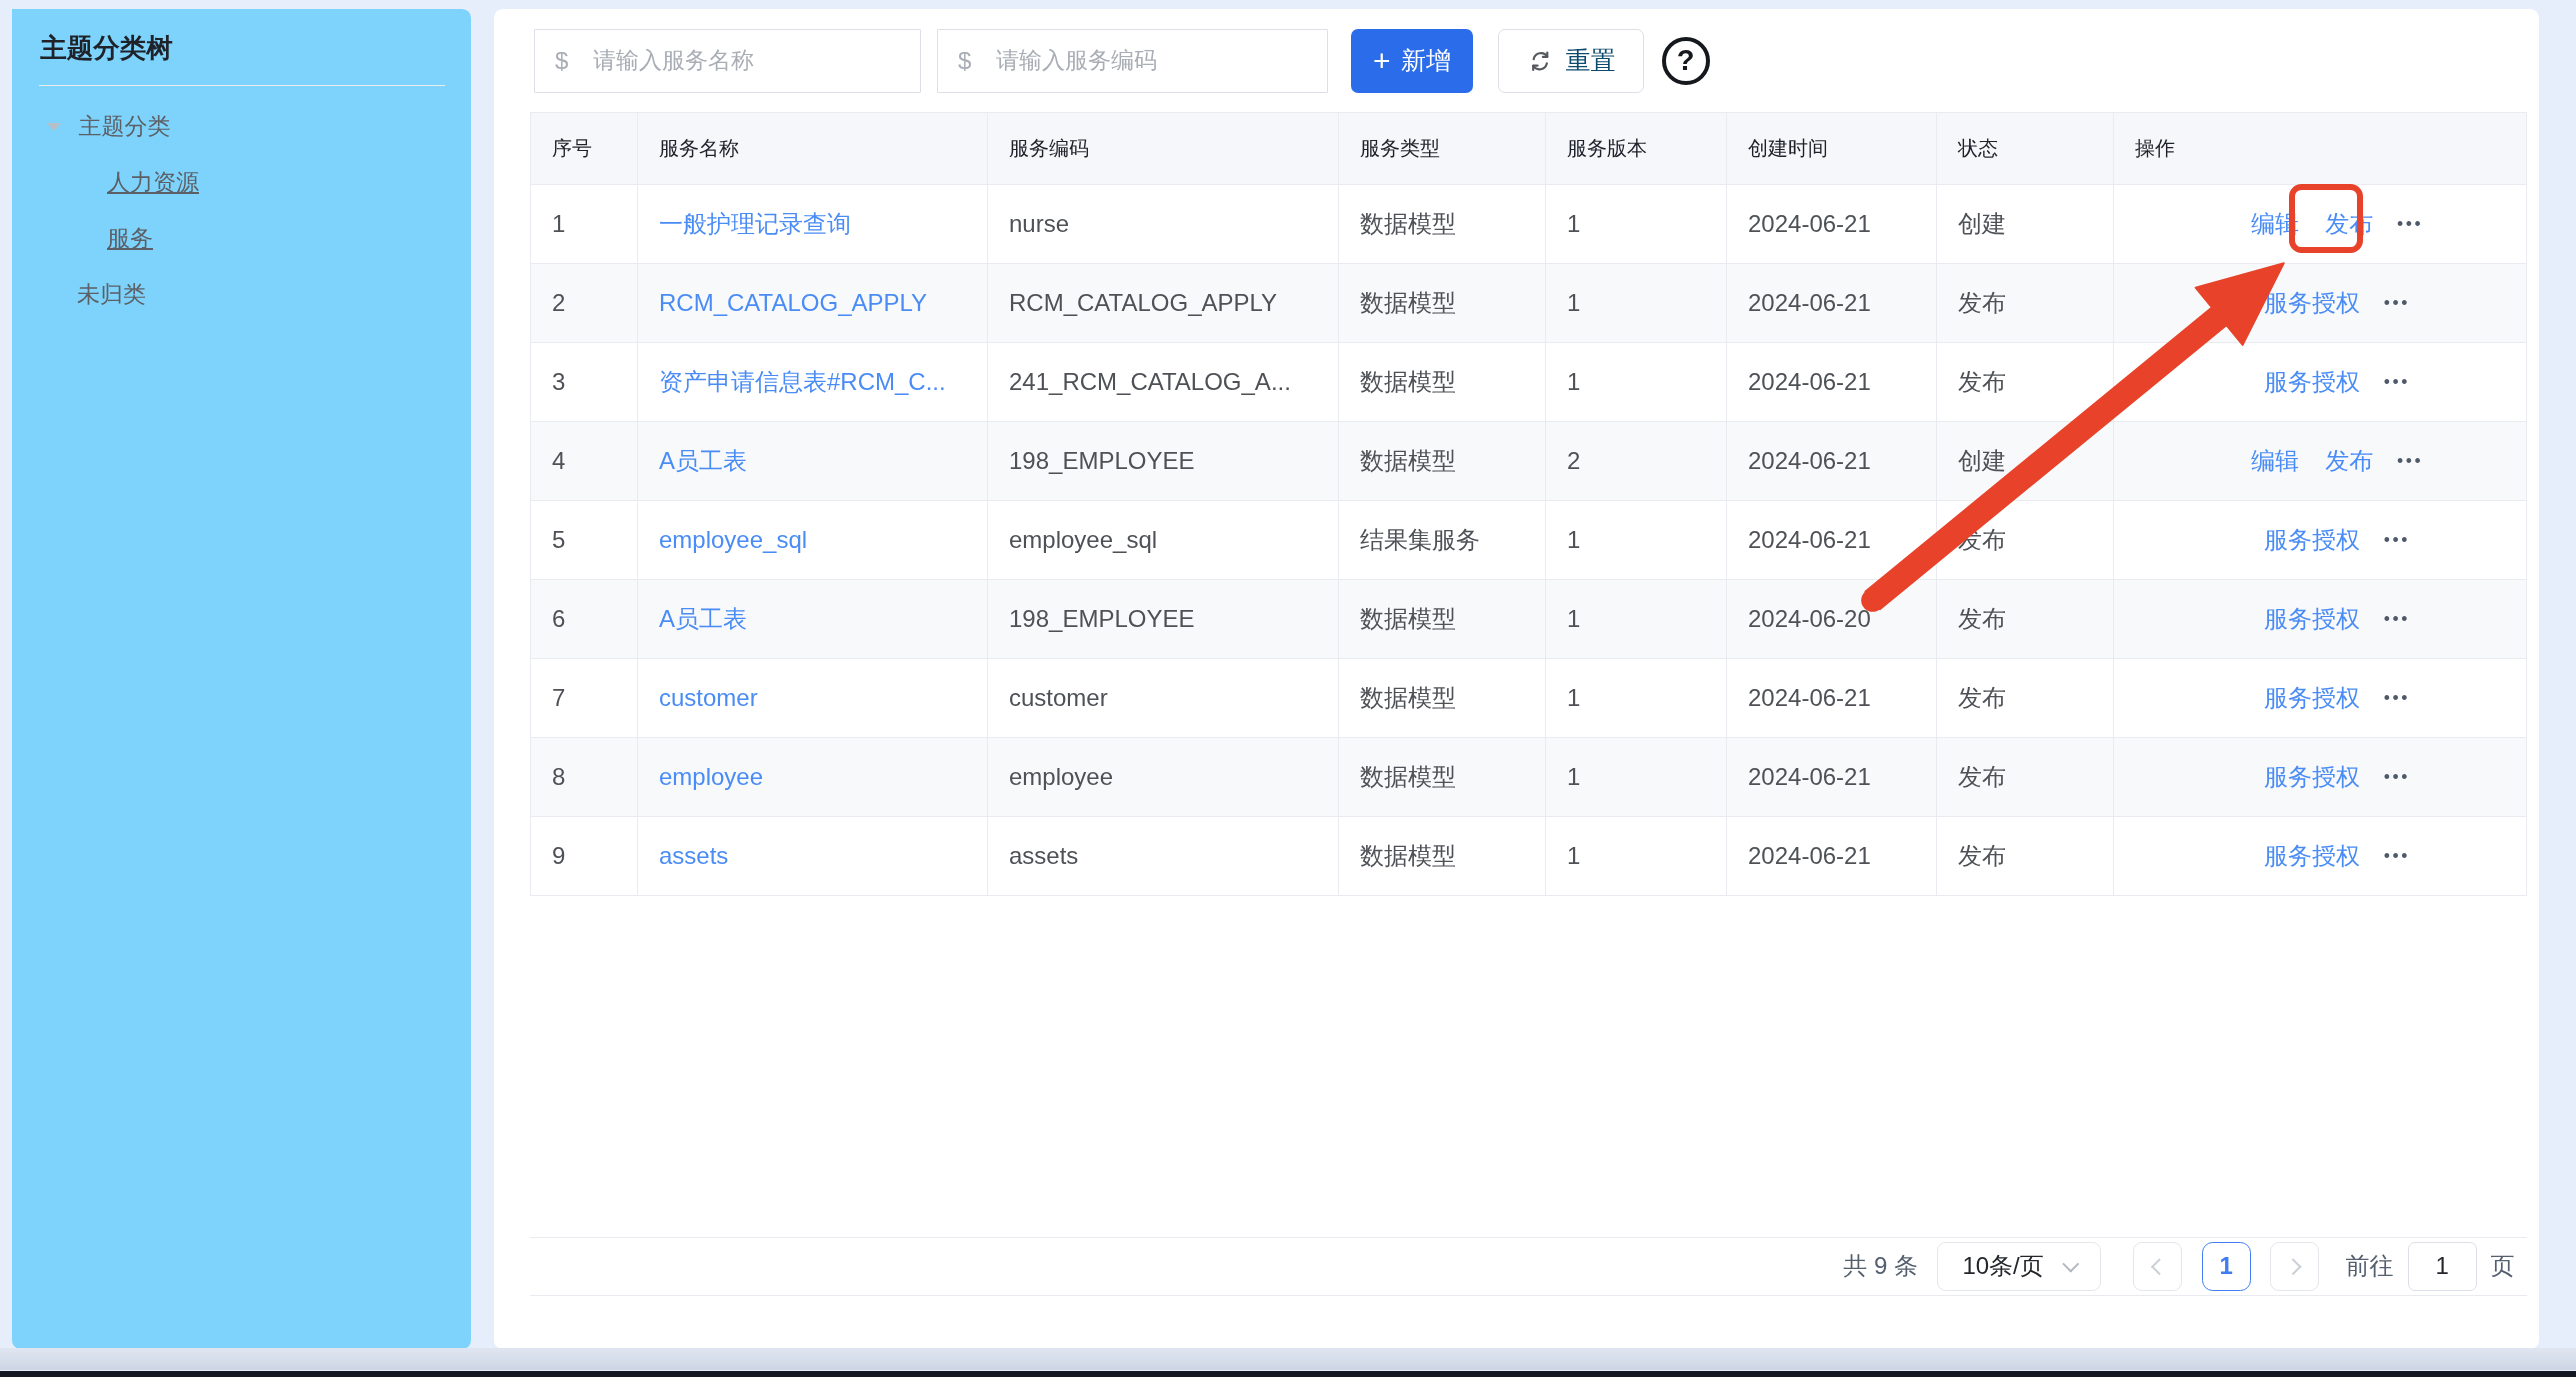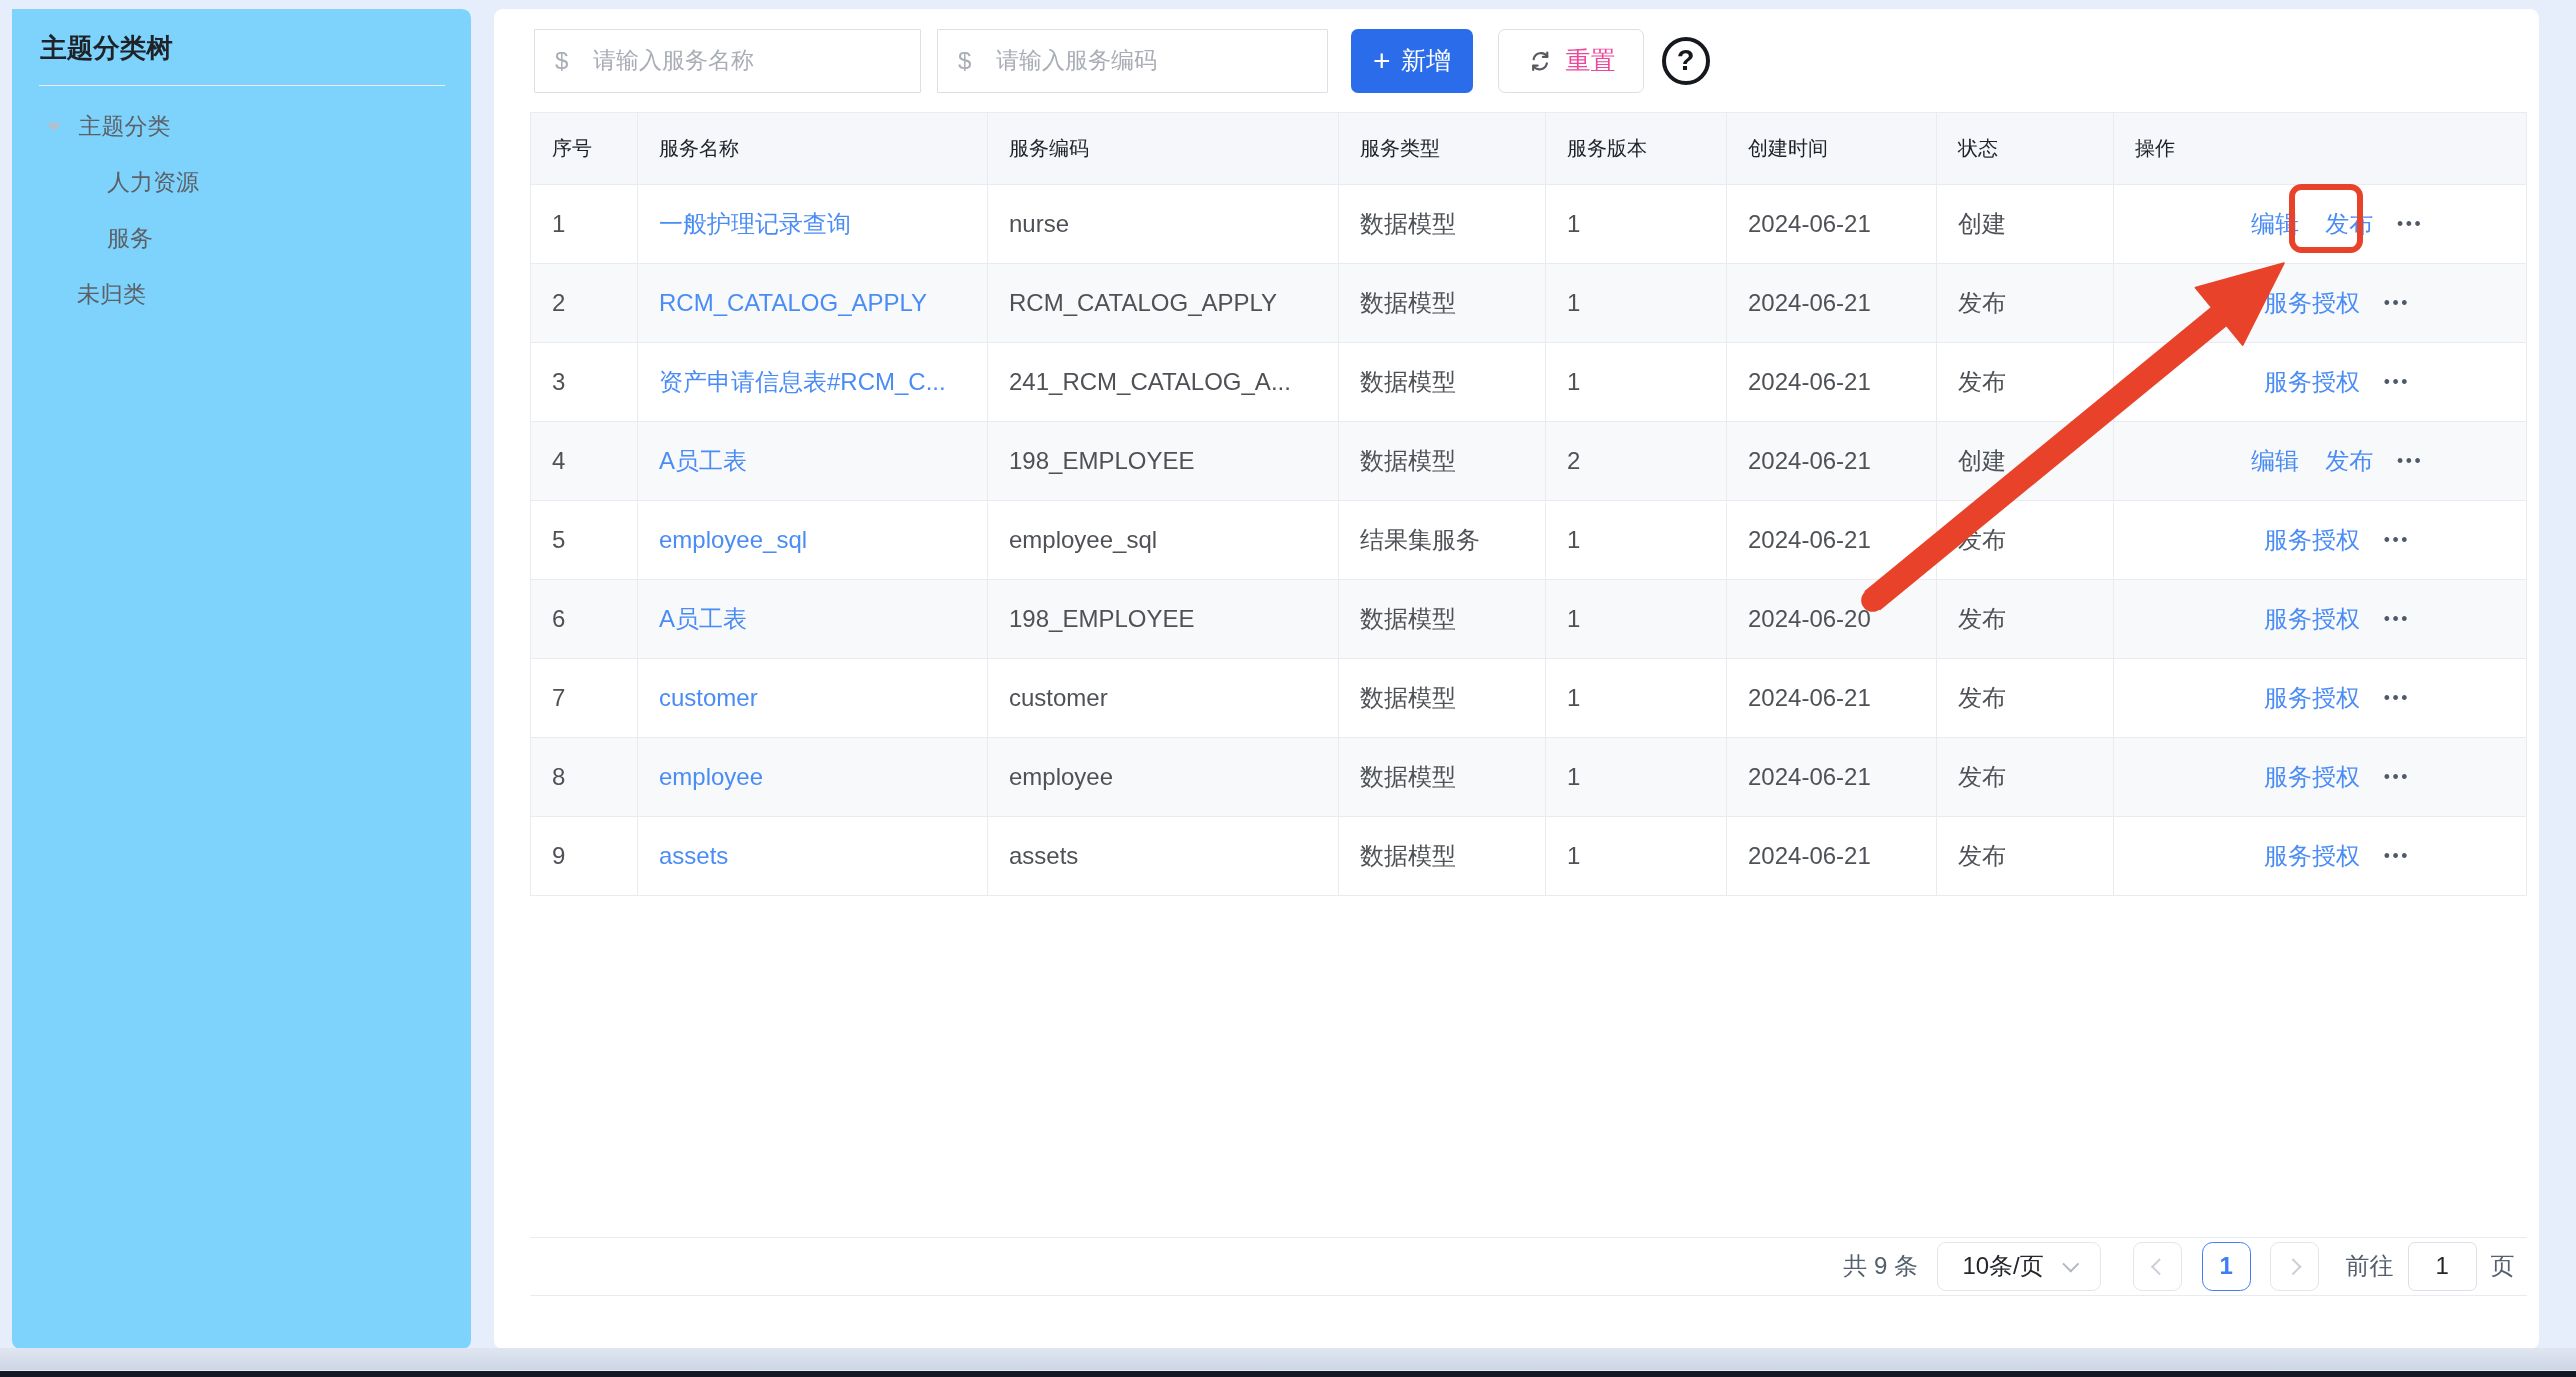--- a/index.html
+++ b/index.html
@@ -20,21 +20,21 @@
     margin:0 26.5px; padding:21px 1.8px 19.4px 1.8px;
     font-size:26.5px; font-weight:700; color:#1f2329;
     border-bottom:1.8px solid #ececec;
   }
   .tree { padding-top:12.4px; }
   .tree-node {
     height:56px; display:flex; align-items:center;
     font-size:23px; color:#5c6066; cursor:pointer; white-space:nowrap;
   }
   .tree-node.root   { padding-left:35px; }
-  .tree-node.child  { padding-left:95px; }
+  .tree-node.child  { padding-left:95px;text-decoration:underline; }
   .tree-node.root-n { padding-left:65px;text-align:right; }
   .tree-caret {
     width:0; height:0; margin-right:17.6px;
     border-left:7px solid transparent; border-right:7px solid transparent;
     border-top:8.8px solid #b9bdc6;
   }
   
   .card {
     position:absolute; left:494px; top:8.8px; width:2045px; height:1340px;
     background:#ffffff; border-radius:8.8px;
@@ -53,21 +53,21 @@
     font-size:24px; color:#a9adb5;
   }
   .w1 { width:387px; } .w2 { width:391px; }
   .btn {
     height:64px; border-radius:7px; display:inline-flex; align-items:center; justify-content:center;
     font-size:25px; cursor:pointer; border:none;
     font-family:"Liberation Sans","DejaVu Sans",sans-serif;
   }
   .btn-add { width:122px; background:#2b6cea; color:#ffffff; margin-left:7px; }
   .btn-add .plus { font-size:30px; font-weight:300; margin-right:10.6px; line-height:1; }
-  .btn-reset { width:146px; background:#fff; border:1.8px solid #dcdfe6; color:#ec4899; margin-left:25px; }
+  .btn-reset { width:146px; background:#fff; border:1.8px solid #dcdfe6; color:#0c4a6e; margin-left:25px; }
   .btn-reset svg { margin-right:12.4px; }
   .help {
     width:48px; height:48px; margin-left:17.6px; border:4.4px solid #15181d; border-radius:50%;
     display:inline-flex; align-items:center; justify-content:center;
     font-size:29px; font-weight:700; color:#15181d; cursor:pointer;
   }
   
   table.svc {
     position:absolute; left:36px; top:103px; width:1997px;
     border-collapse:collapse; table-layout:fixed;

